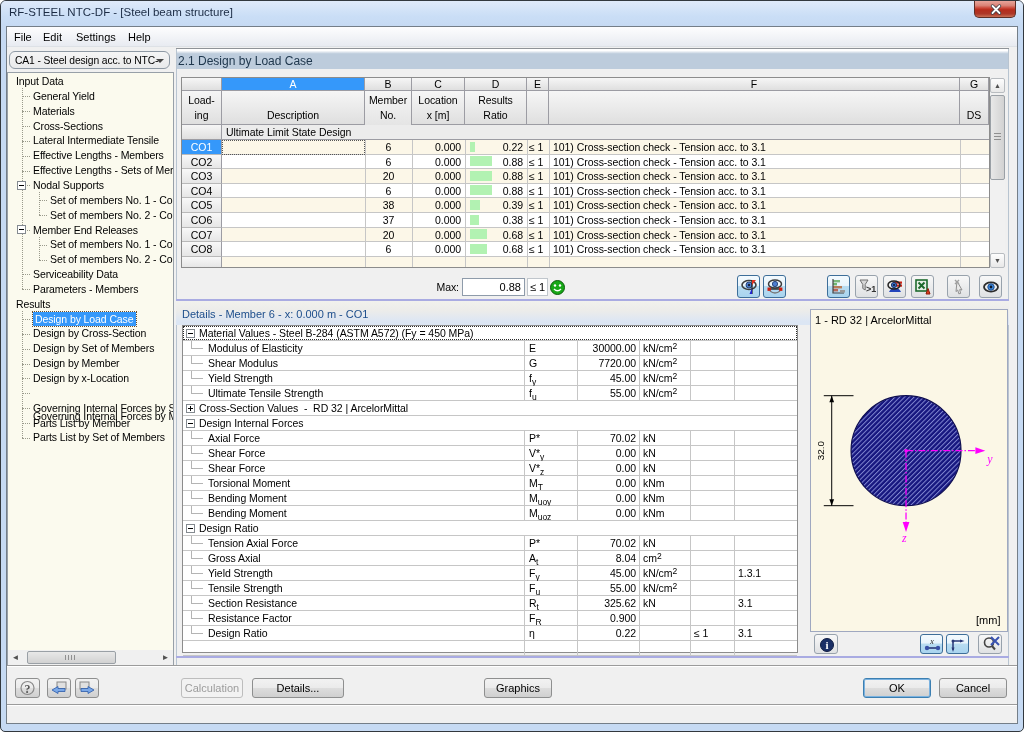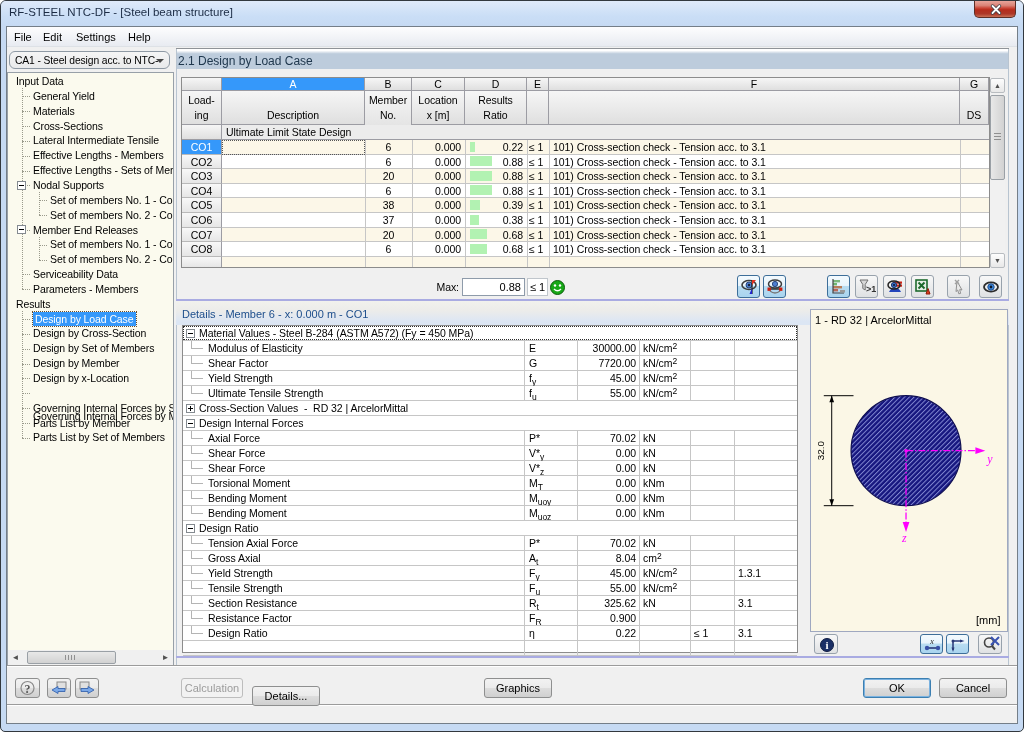--- a/index.html
+++ b/index.html
@@ -337,21 +337,21 @@
 <div class="cell" style="left:694px;top:341px;width:40px;height:15px;line-height:15px;"></div>
 <div class="cell" style="left:738px;top:341px;width:60px;height:15px;line-height:15px;"></div>
 <div class="abs" style="left:524px;top:341px;width:1px;height:15px;background:#c6c6c6;"></div>
 <div class="abs" style="left:577px;top:341px;width:1px;height:15px;background:#c6c6c6;"></div>
 <div class="abs" style="left:639px;top:341px;width:1px;height:15px;background:#c6c6c6;"></div>
 <div class="abs" style="left:690px;top:341px;width:1px;height:15px;background:#c6c6c6;"></div>
 <div class="abs" style="left:734px;top:341px;width:1px;height:15px;background:#c6c6c6;"></div>
 <div class="abs" style="left:183px;top:370px;width:614px;height:1px;background:#c6c6c6;"></div>
 <div class="abs" style="left:191px;top:356px;width:1px;height:8px;background:#b4b4b4;"></div>
 <div class="abs" style="left:191px;top:363px;width:12px;height:1px;background:#b4b4b4;"></div>
-<div class="cell" style="left:208px;top:356px;width:300px;height:15px;line-height:15px;">Shear Factor</div>
+<div class="cell" style="left:208px;top:356px;width:300px;height:15px;line-height:15px;">Shear Modulus</div>
 <div class="cell" style="left:529px;top:356px;width:48px;height:15px;line-height:15px;">G</div>
 <div class="cell" style="left:577px;top:356px;width:59px;height:15px;text-align:right;line-height:15px;">7720.00</div>
 <div class="cell" style="left:643px;top:356px;width:47px;height:15px;line-height:15px;">kN/cm<span class="sp">2</span></div>
 <div class="cell" style="left:694px;top:356px;width:40px;height:15px;line-height:15px;"></div>
 <div class="cell" style="left:738px;top:356px;width:60px;height:15px;line-height:15px;"></div>
 <div class="abs" style="left:524px;top:356px;width:1px;height:15px;background:#c6c6c6;"></div>
 <div class="abs" style="left:577px;top:356px;width:1px;height:15px;background:#c6c6c6;"></div>
 <div class="abs" style="left:639px;top:356px;width:1px;height:15px;background:#c6c6c6;"></div>
 <div class="abs" style="left:690px;top:356px;width:1px;height:15px;background:#c6c6c6;"></div>
 <div class="abs" style="left:734px;top:356px;width:1px;height:15px;background:#c6c6c6;"></div>
@@ -648,16 +648,16 @@
     </svg></div>
 <div class="btn" style="left:47px;top:678px;width:24px;height:20px;"><svg width="16" height="14" style="margin-top:2px;">
       <rect x="6" y="1" width="9" height="7" fill="#e0e0e0" stroke="#888"></rect>
       <path d="M1 9 L7 5.5 L7 7.5 L14 7.5 L14 10.5 L7 10.5 L7 12.5 Z" fill="#7aa8e8" stroke="#2c5aa8" stroke-width="0.8" transform="translate(0,0)"></path>
     </svg></div>
 <div class="btn" style="left:75px;top:678px;width:24px;height:20px;"><svg width="16" height="14" style="margin-top:2px;">
       <rect x="1" y="1" width="9" height="7" fill="#e0e0e0" stroke="#888"></rect>
       <path d="M15 9 L9 5.5 L9 7.5 L2 7.5 L2 10.5 L9 10.5 L9 12.5 Z" fill="#7aa8e8" stroke="#2c5aa8" stroke-width="0.8"></path>
     </svg></div>
 <div class="btn" style="left:181px;top:678px;width:62px;height:20px;line-height:18px;color:#9c9c9c;background:#f2f2f2;border-color:#bdbdbd;">Calculation</div>
-<div class="btn" style="left:252px;top:678px;width:68px;height:20px;line-height:18px;margin-top:8px;">Details...</div>
+<div class="btn" style="left:252px;top:678px;width:92px;height:20px;line-height:18px;">Details...</div>
 <div class="btn" style="left:484px;top:678px;width:68px;height:20px;line-height:18px;">Graphics</div>
 <div class="btn" style="left:863px;top:678px;width:68px;height:20px;line-height:18px;border-color:#3c7fb1;box-shadow:0 0 0 1px #7ab2e0 inset;">OK</div>
 <div class="btn" style="left:939px;top:678px;width:68px;height:20px;line-height:18px;">Cancel</div>
 <div class="abs" style="left:7px;top:706px;width:1010px;height:17px;background:#f0f0f0;"></div>
 </body></html>

